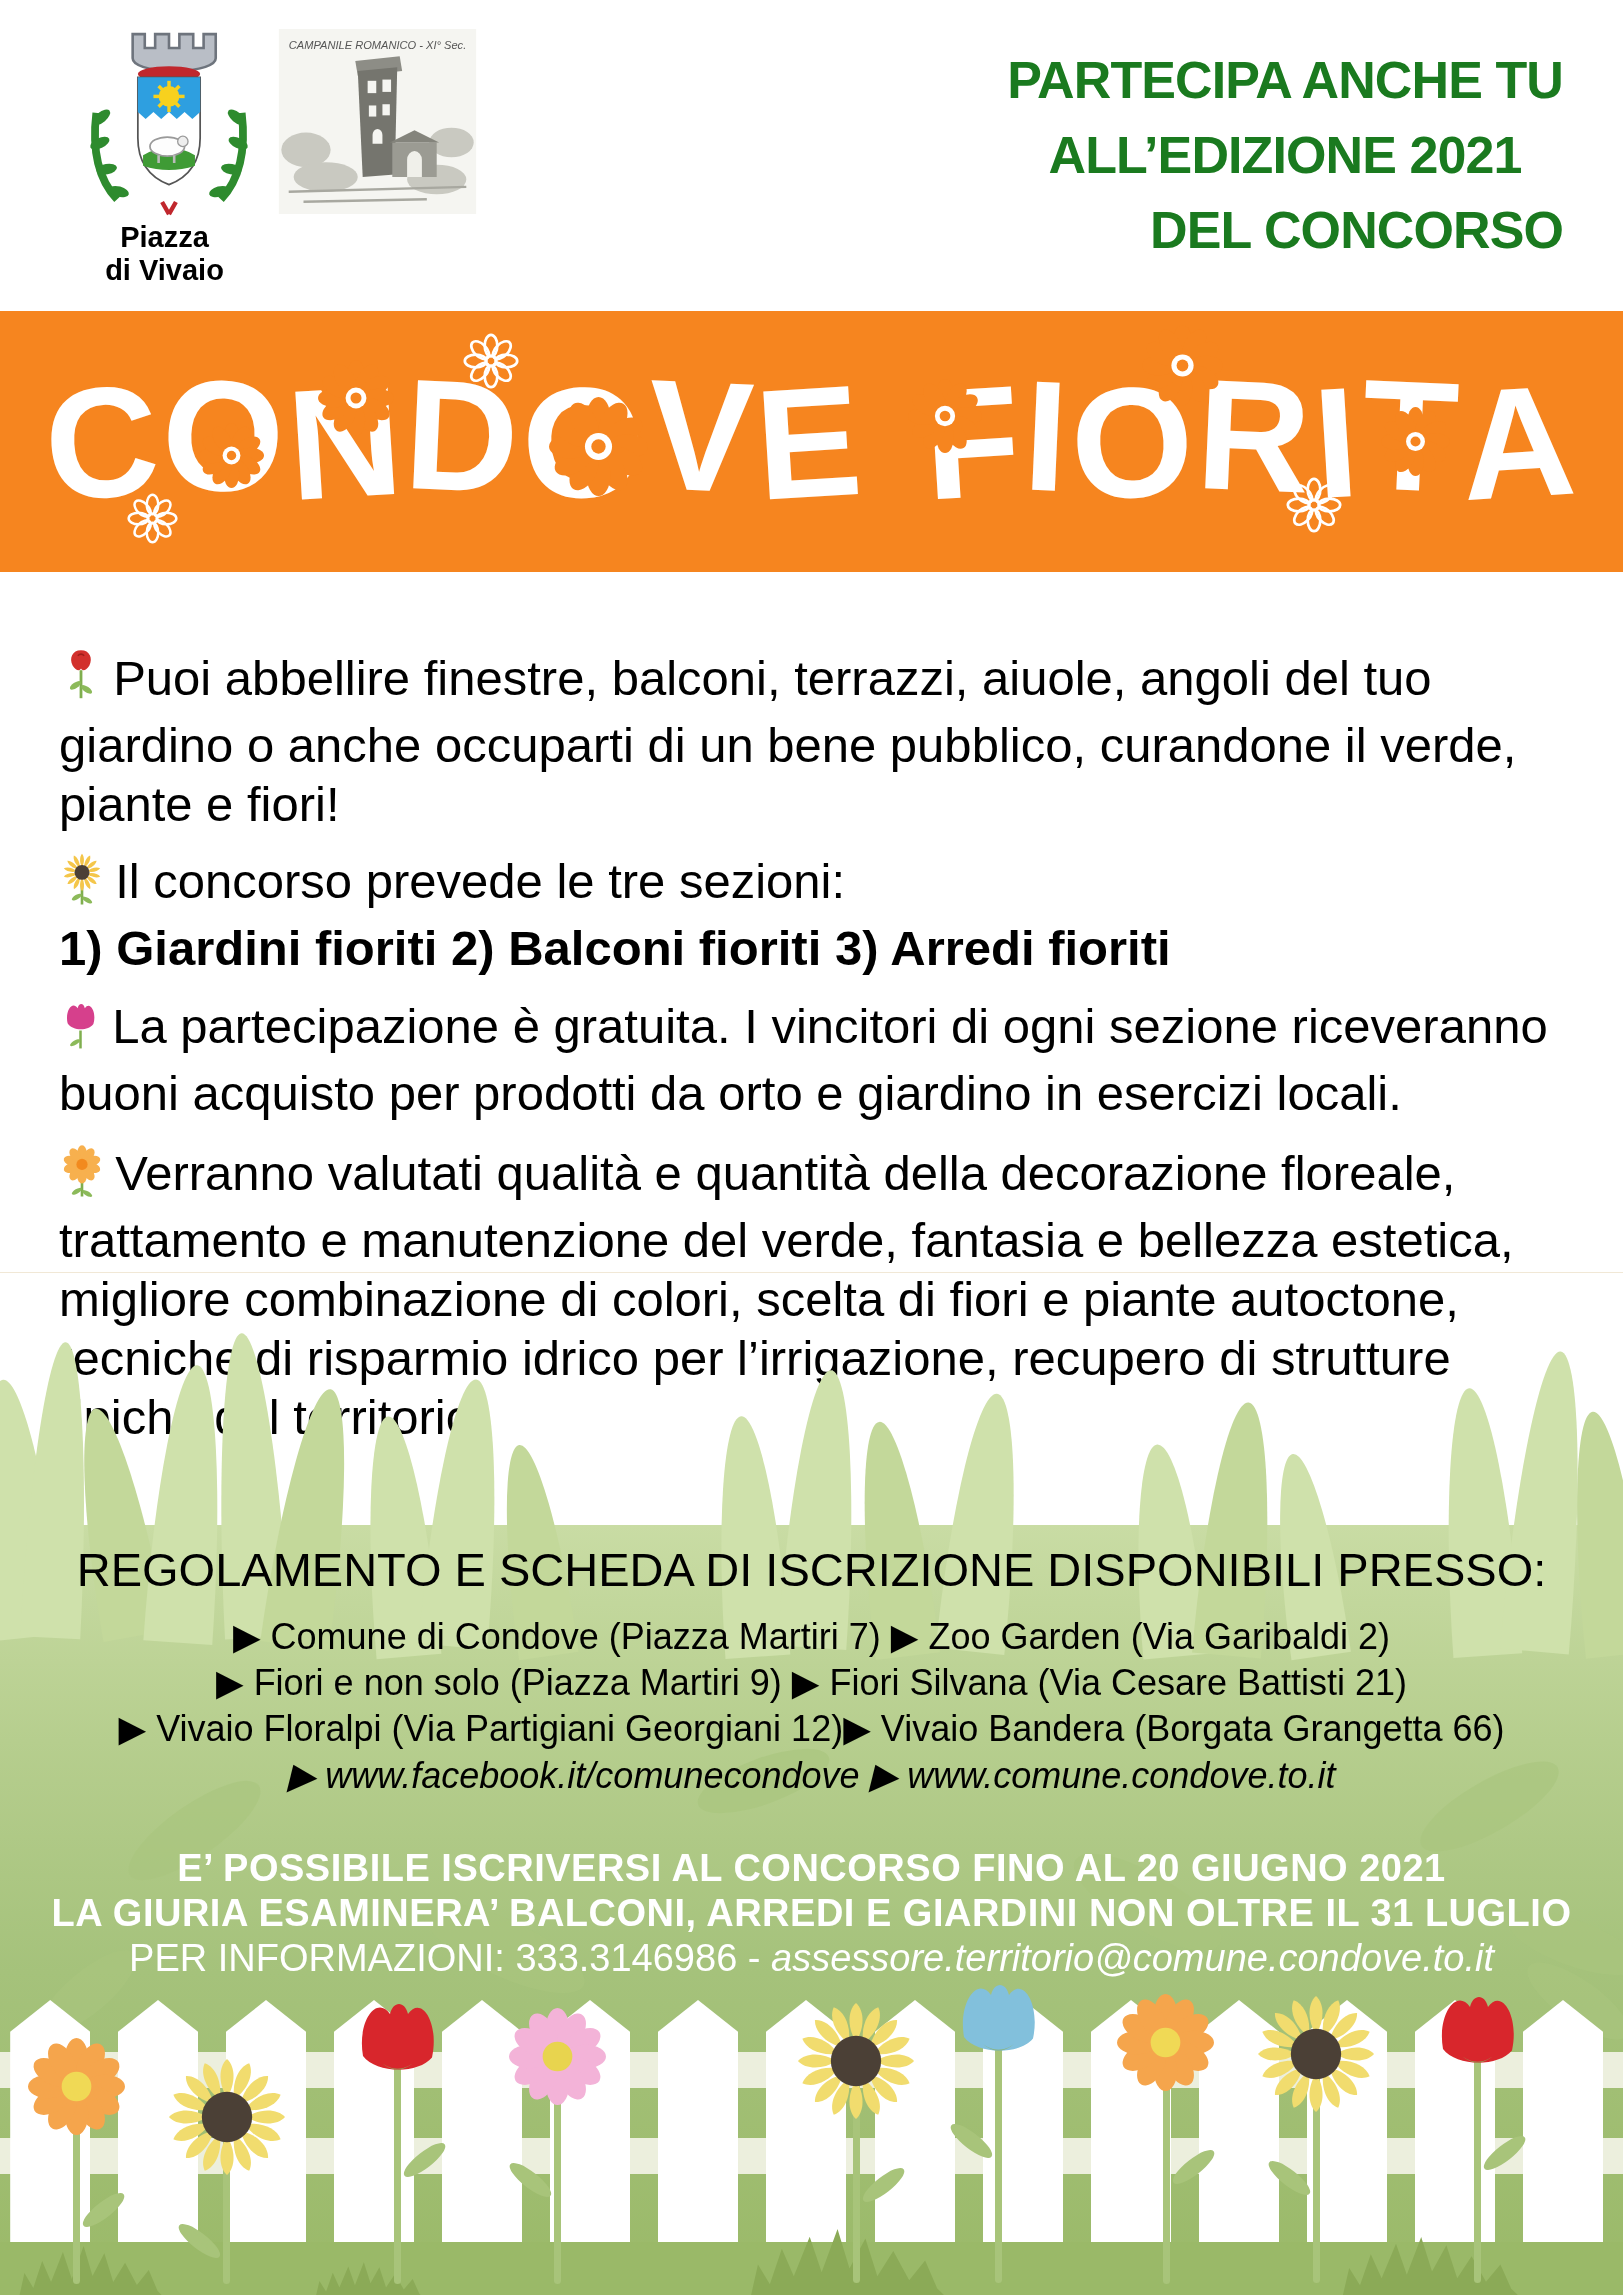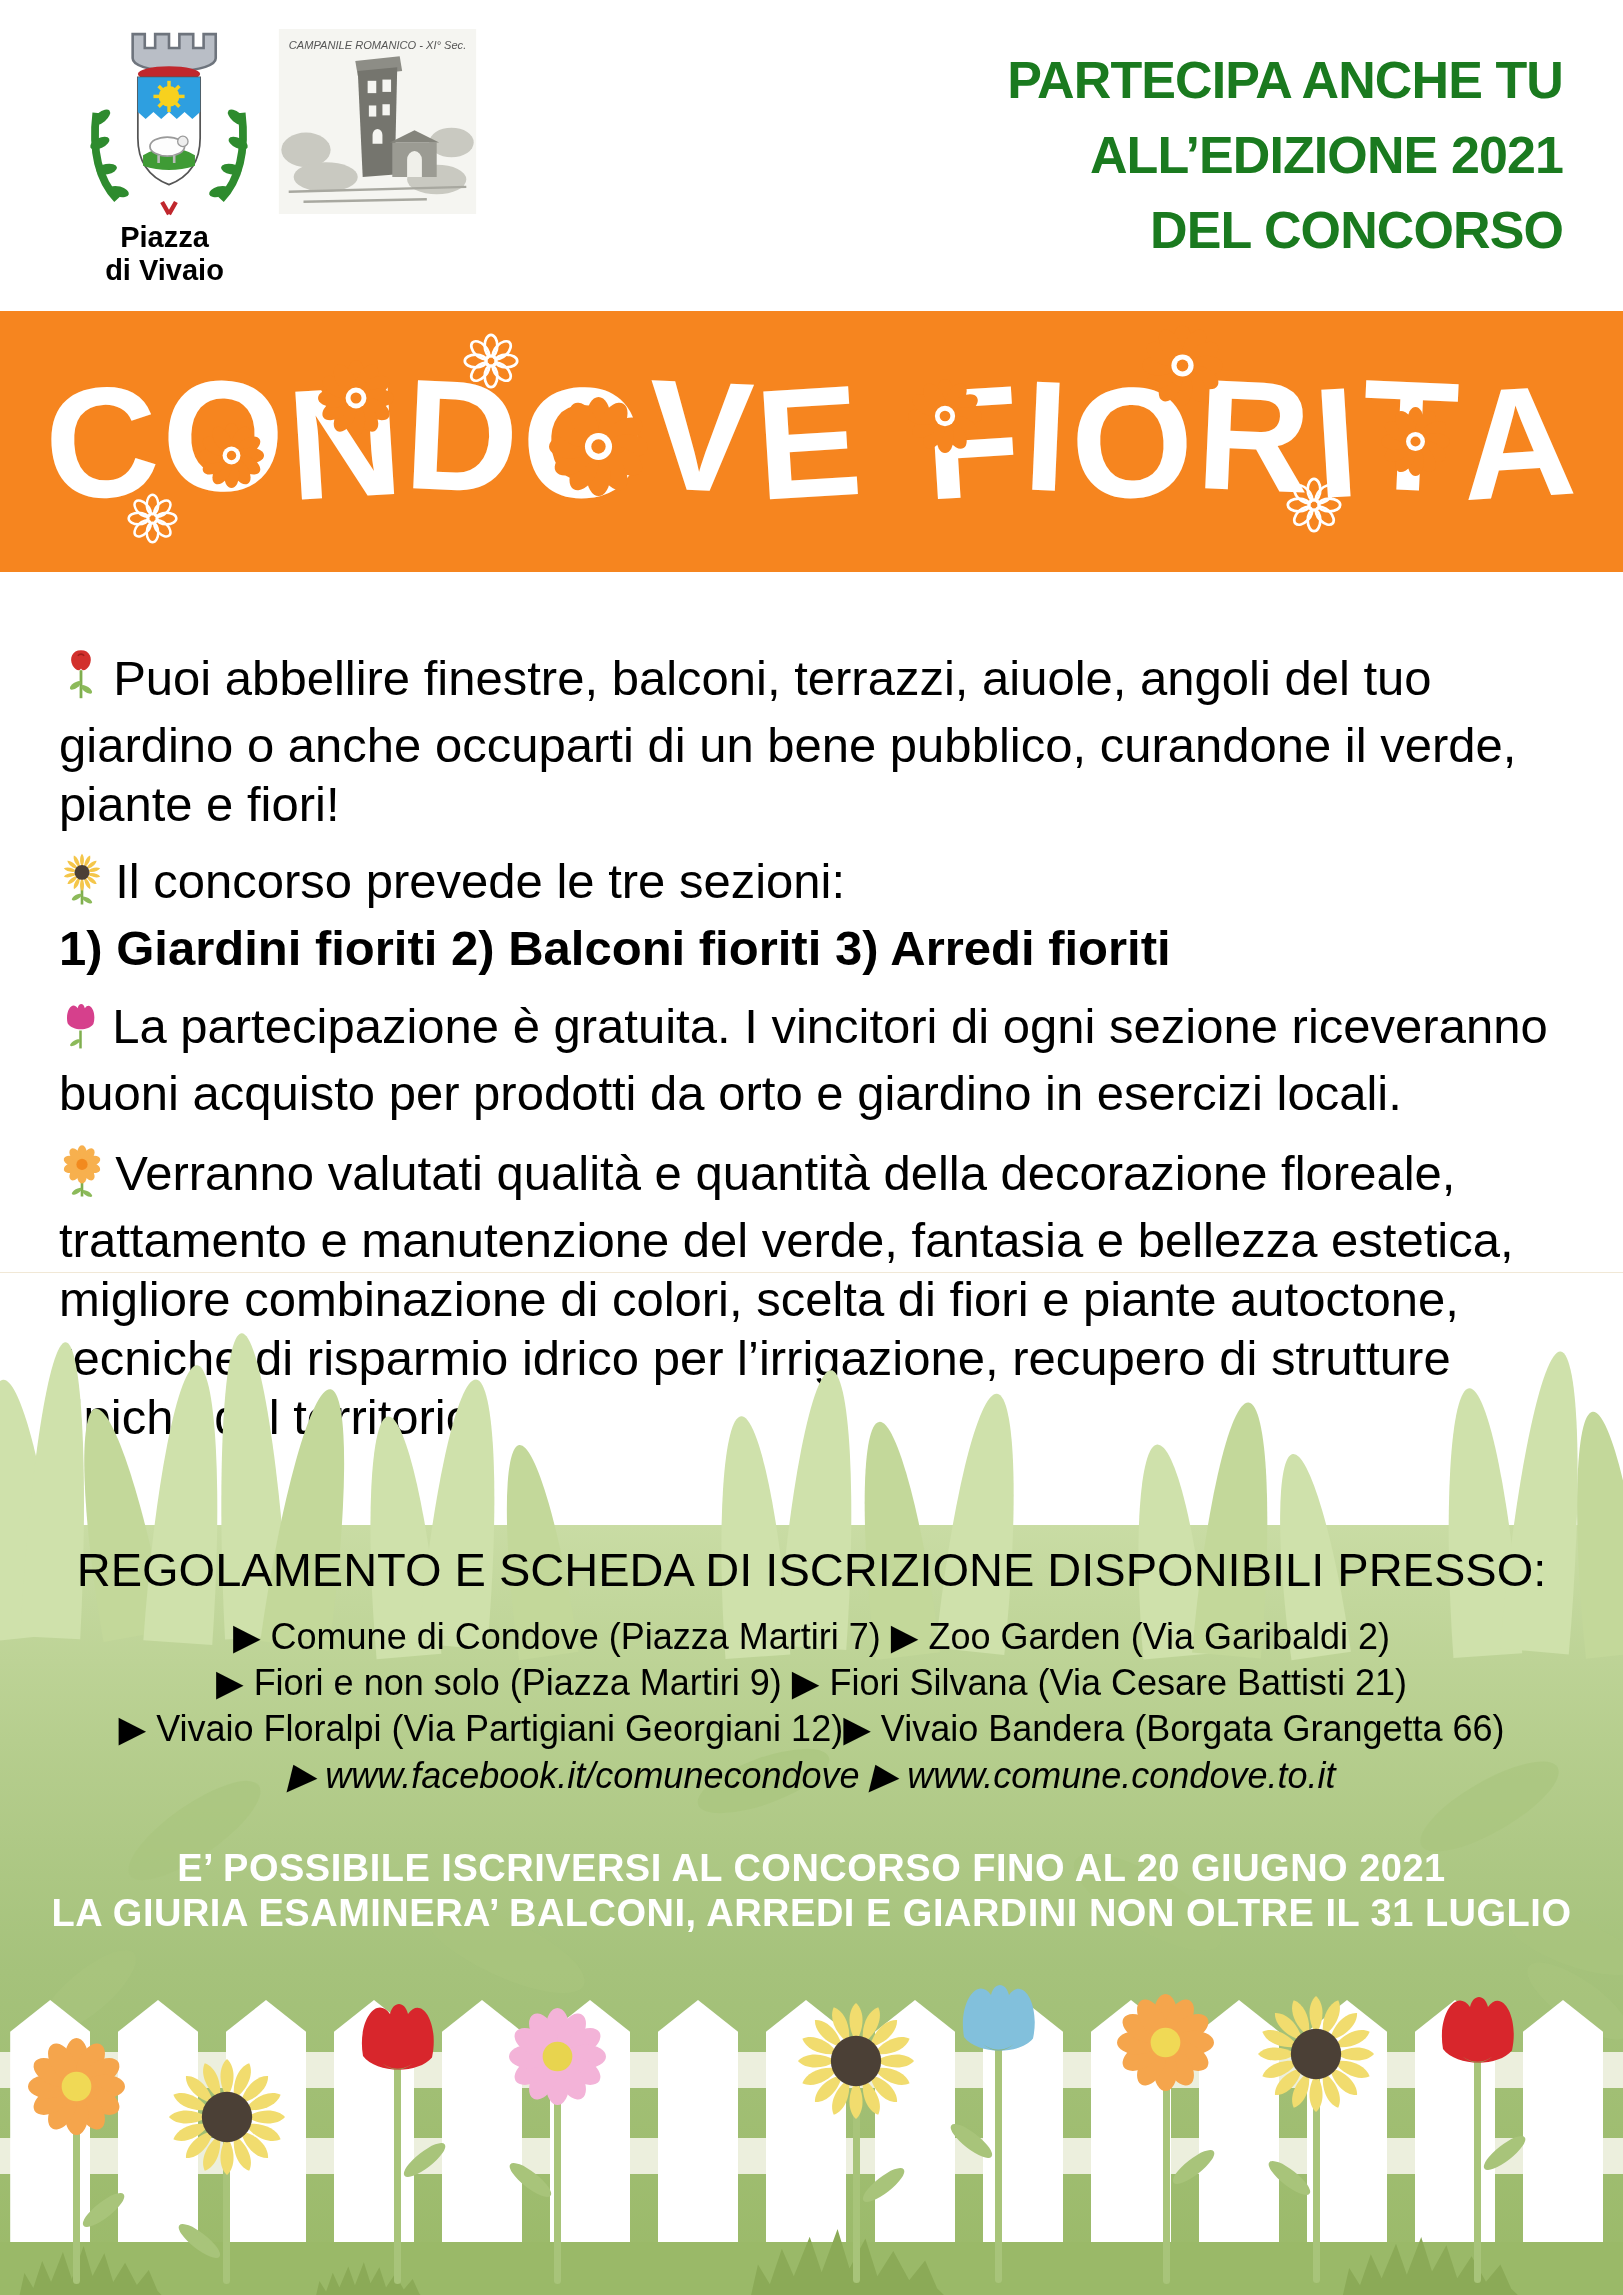--- a/index.html
+++ b/index.html
@@ -122,21 +122,21 @@
     <path d="M90,92 l20,-10 20,10 Z" fill="#84847c"></path>
     <path d="M104,106 a6,7 0 0 1 12,0 v14 h-12 Z" fill="#f0f0ea"></path>
     <g stroke="#a8a8a0" stroke-width="2">
       <line x1="8" y1="132" x2="152" y2="128"></line>
         <line x1="20" y1="140" x2="120" y2="138"></line>
     </g>
   </svg>
 
   <div class="announce">
     <div style="color: rgb(26, 122, 31);">PARTECIPA ANCHE TU</div>
-    <div style="color: rgb(26, 122, 31);">ALL’EDIZIONE 2021</div>
+    <div style="color: rgb(26, 122, 31); text-align: center;">ALL’EDIZIONE 2021</div>
     <div style="color: rgb(26, 122, 31);">DEL CONCORSO</div>
   </div>
 
   <div class="banner" id="banner" style="background: rgb(246, 133, 31);">
     <div class="banner-title" id="bannerTitle"><span>C</span><span>O</span><span>N</span><span>D</span><span>O</span><span>V</span><span>E</span><span class="sp">&nbsp;</span><span>F</span><span>I</span><span>O</span><span>R</span><span>I</span><span>T</span><span>A</span></div>
   <div class="banner-decor" style="left: 199px; top: 112px; width: 65px; height: 65px;"><svg viewBox="-62 -62 124 124">
           <ellipse cx="0" cy="-36" rx="15" ry="26" fill="#F6851F" transform="rotate(0)"></ellipse>
           <ellipse cx="0" cy="-36" rx="15" ry="26" fill="#F6851F" transform="rotate(30)"></ellipse>
           <ellipse cx="0" cy="-36" rx="15" ry="26" fill="#F6851F" transform="rotate(60)"></ellipse>
           <ellipse cx="0" cy="-36" rx="15" ry="26" fill="#F6851F" transform="rotate(90)"></ellipse>
@@ -361,20 +361,21 @@
     <div id="bladeLayer"></div>
 
   <div class="gs-heading">REGOLAMENTO E SCHEDA DI ISCRIZIONE DISPONIBILI PRESSO:</div>
   <div class="loc-line" style="top:1616px">▶ Comune di Condove (Piazza Martiri 7) ▶ Zoo Garden (Via Garibaldi 2)</div>
   <div class="loc-line" style="top:1662px">▶ Fiori e non solo (Piazza Martiri 9) ▶ Fiori Silvana (Via Cesare Battisti 21)</div>
   <div class="loc-line" style="top:1708px">▶ Vivaio Floralpi (Via Partigiani Georgiani 12)▶ Vivaio Bandera (Borgata Grangetta 66)</div>
   <div class="loc-line italic" style="top:1755px">▶ www.facebook.it/comunecondove ▶ www.comune.condove.to.it</div>
 
   <div class="deadline" style="top:1847px">E’ POSSIBILE ISCRIVERSI AL CONCORSO FINO AL 20 GIUGNO 2021</div>
   <div class="deadline" style="top:1892px">LA GIURIA ESAMINERA’ BALCONI, ARREDI E GIARDINI NON OLTRE IL 31 LUGLIO</div>
+  <div class="info-line"><span>PER INFORMAZIONI: 333.3146986 - </span><span class="email">assessore.territorio@comune.condove.to.it</span></div>
 
   <div class="rail" style="top: 2052px; background: rgb(236, 239, 221);"></div>
   <div class="rail" style="top: 2138px; background: rgb(236, 239, 221);"></div>
   <div class="picket" style="left: 10.2px; background: rgb(255, 255, 255);"></div>
     <div class="picket" style="left: 118px; background: rgb(255, 255, 255);"></div>
     <div class="picket" style="left: 226px; background: rgb(255, 255, 255);"></div>
     <div class="picket" style="left: 334px; background: rgb(255, 255, 255);"></div>
     <div class="picket" style="left: 442px; background: rgb(255, 255, 255);"></div>
     <div class="picket" style="left: 550px; background: rgb(255, 255, 255);"></div>
     <div class="picket" style="left: 658px; background: rgb(255, 255, 255);"></div>

